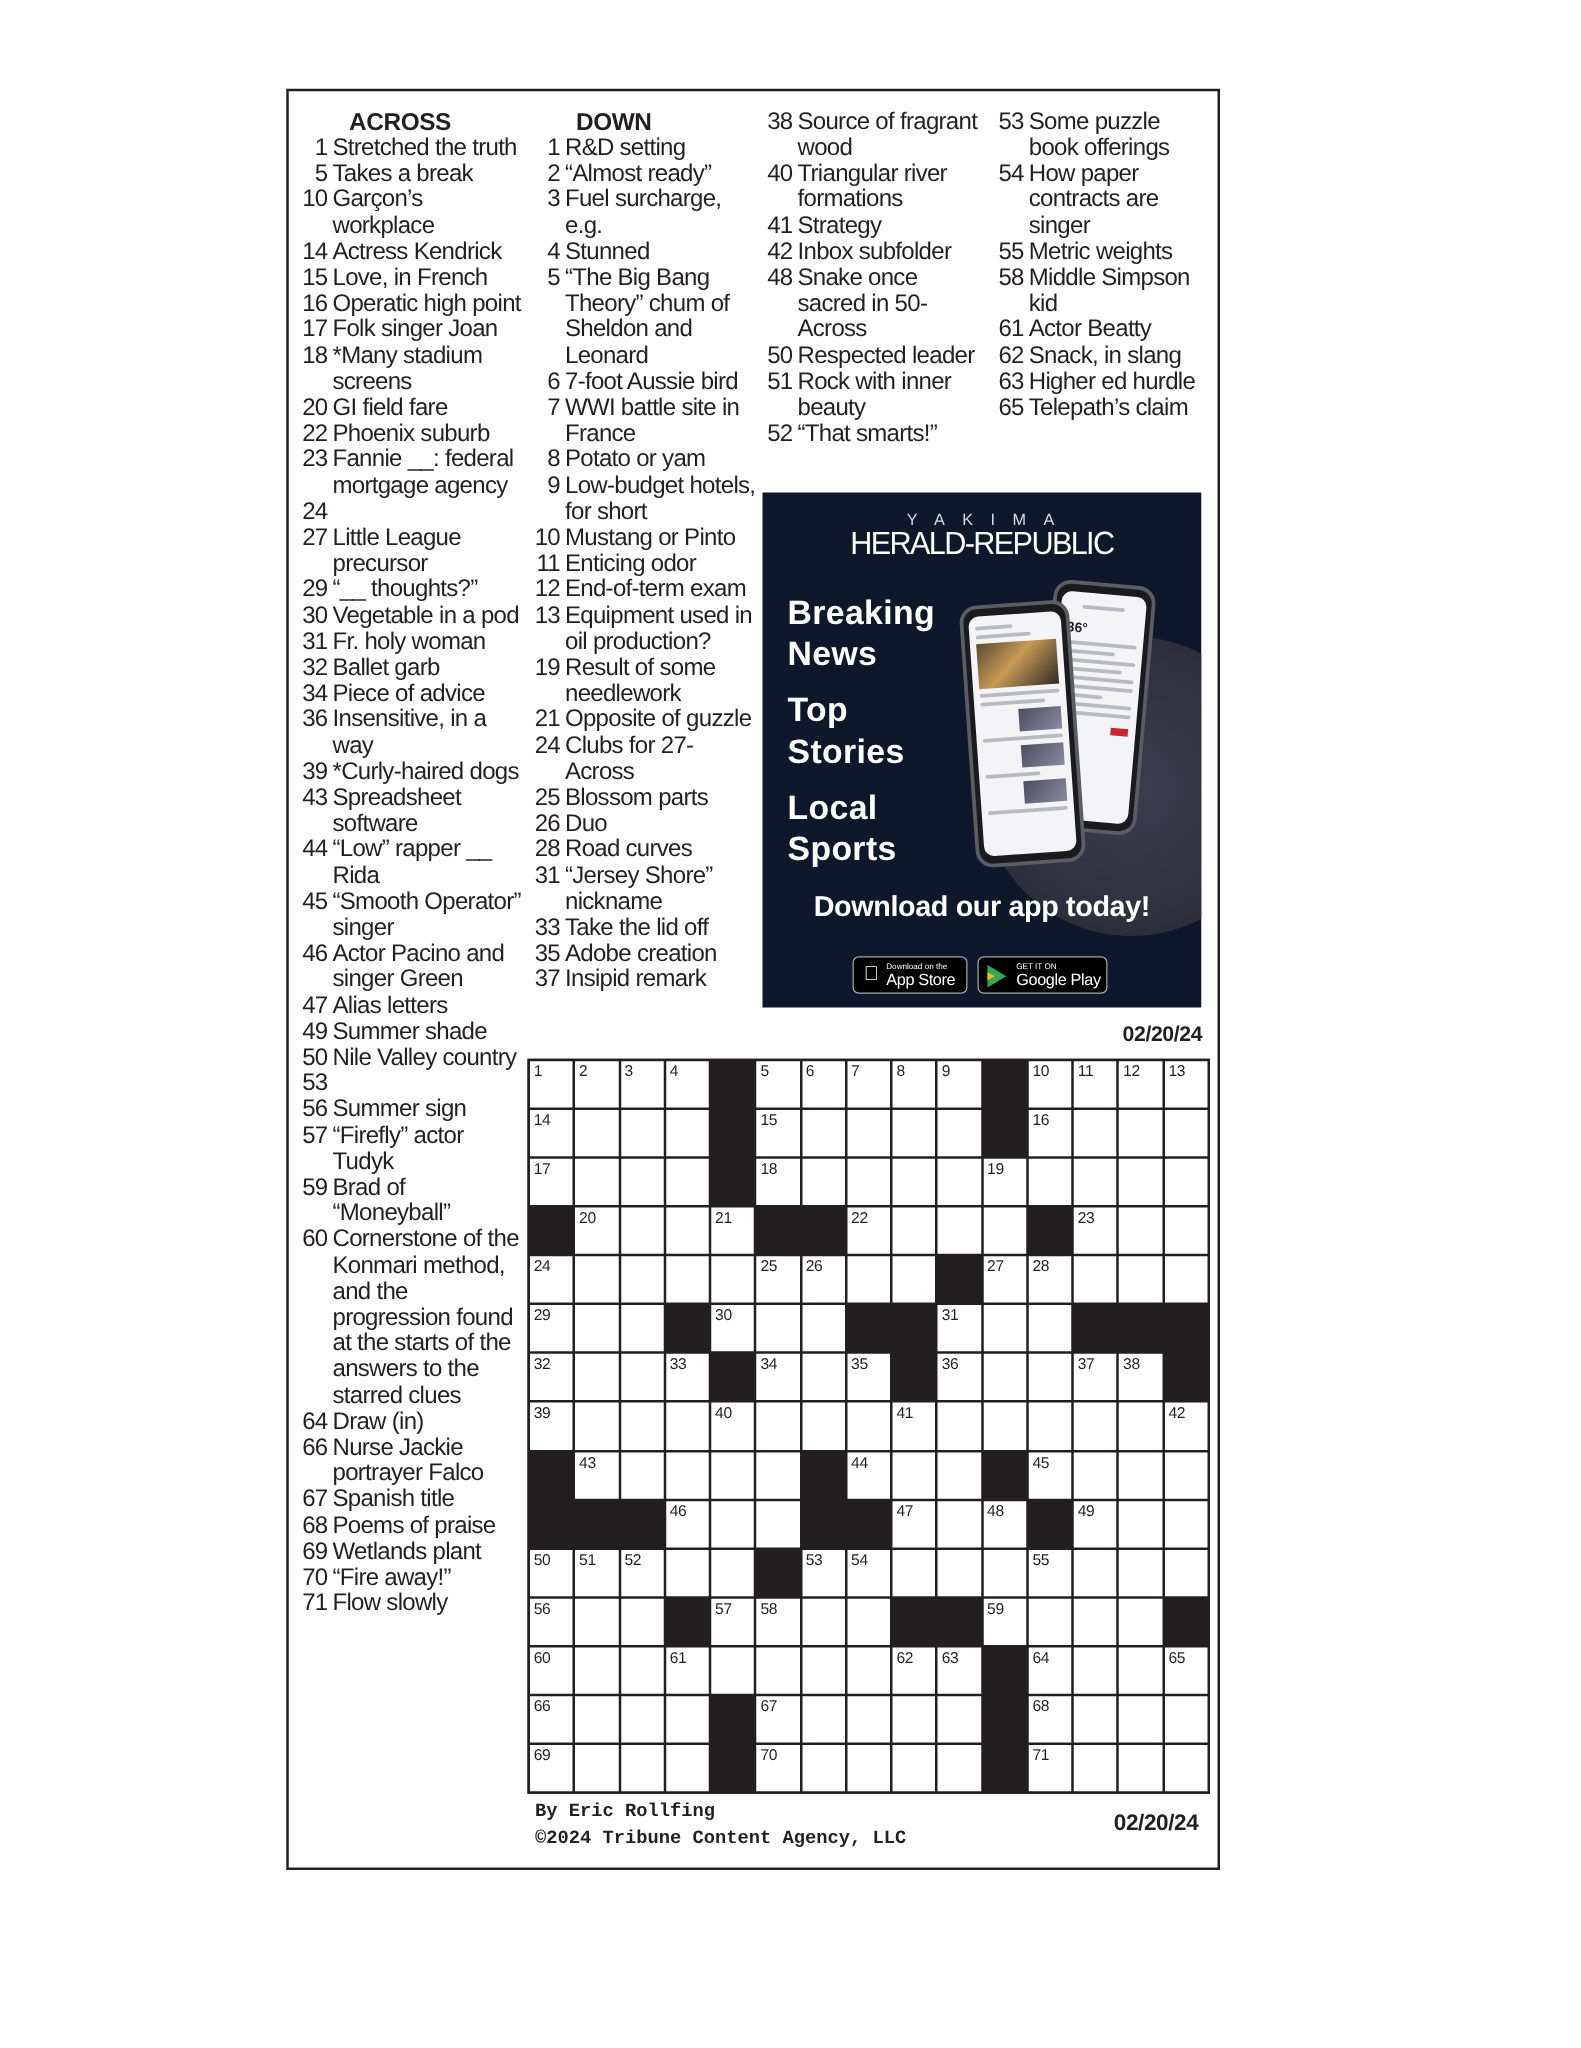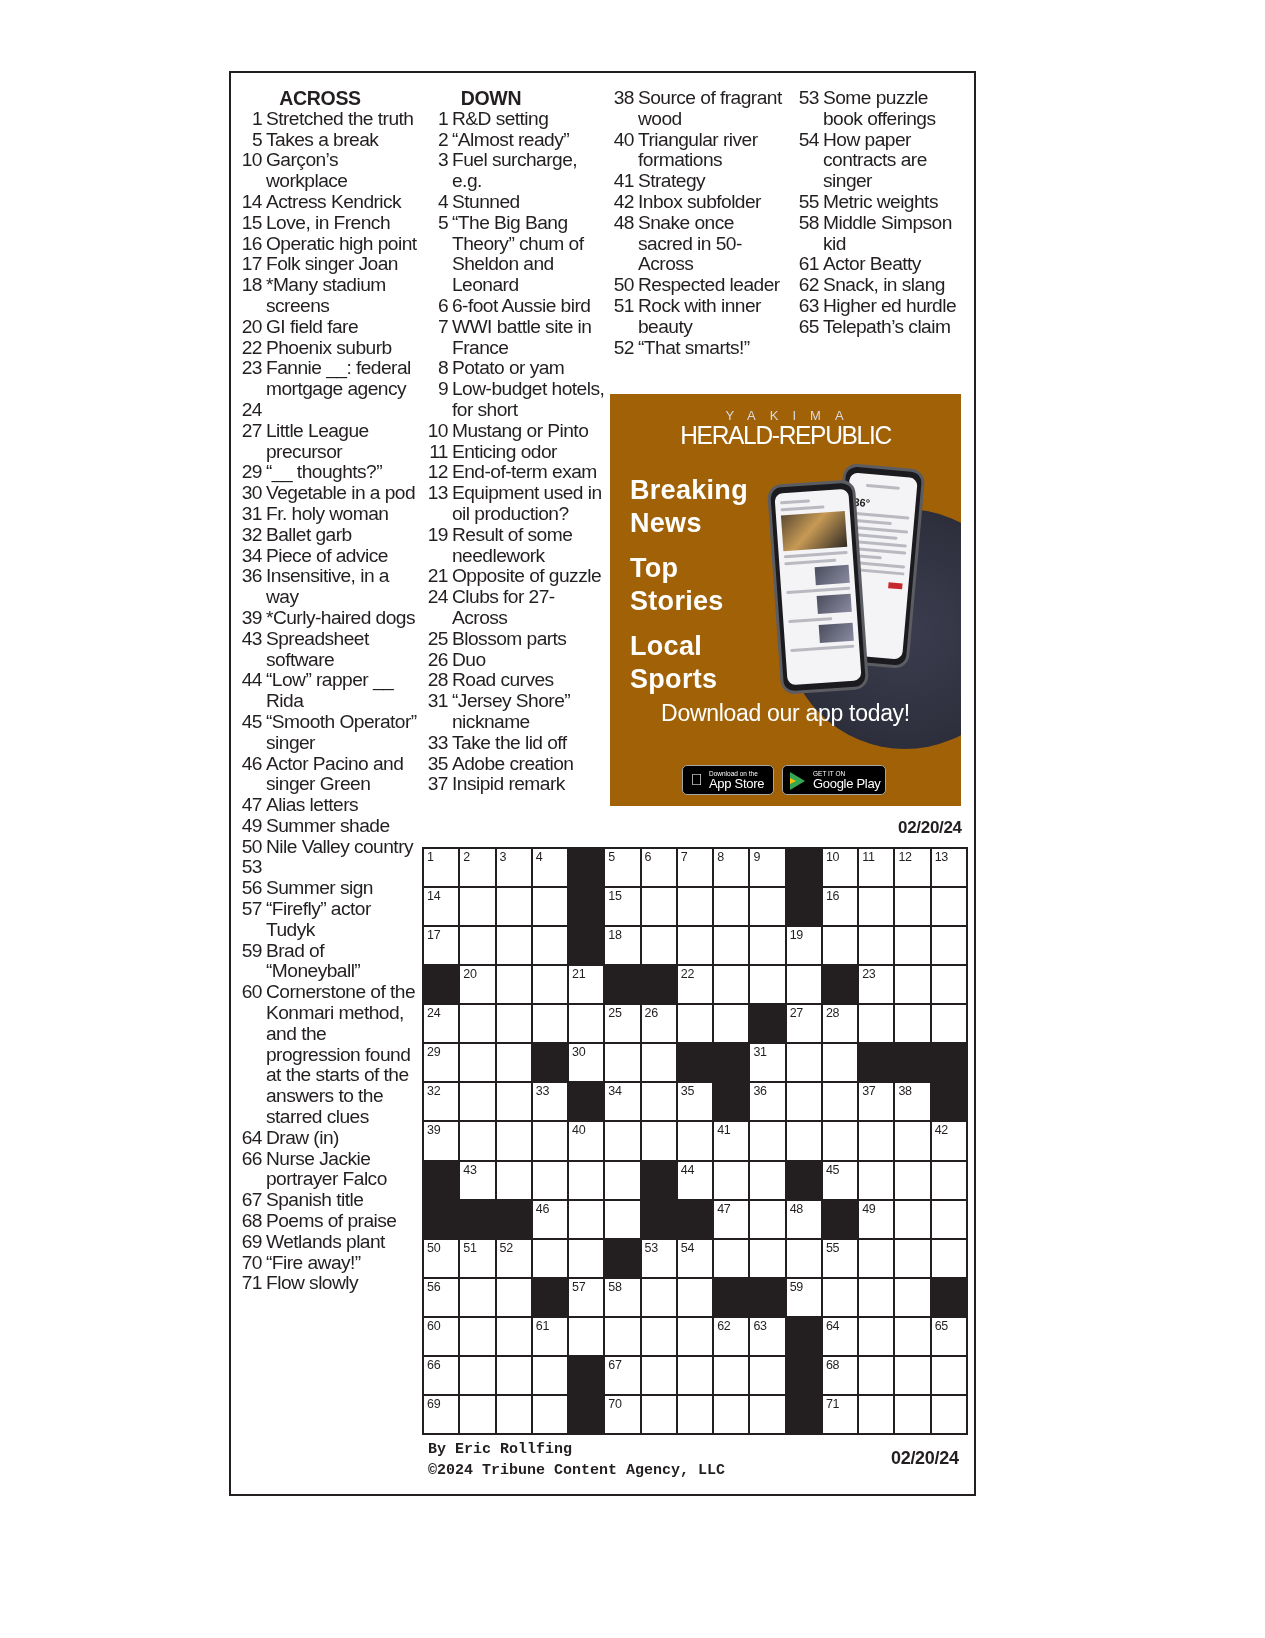--- a/index.html
+++ b/index.html
@@ -15,27 +15,27 @@
   .col-d3     { left: 797px; top: 88px; width: 175px; }
 
   .col-head { display: block; text-align: center; font-weight: bold; font-size: 19.5px; letter-spacing: -0.3px; padding-right: 18px; }
   .col-down .col-head { padding-right: 50px; }
 
   .clue { display: flex; }
   .clue .num { width: 26px; flex: 0 0 26px; text-align: right; padding-right: 4px; }
   .clue .txt { flex: 1; }
 
   
-  .ad { position: absolute; left: 610px; top: 394px; width: 351px; height: 412px; background: #a16207; overflow: hidden; }
+  .ad { position: absolute; left: 610px; top: 394px; width: 351px; height: 412px; background: #0f172a; overflow: hidden; }
   .ad-glow { position: absolute; left: 175px; top: 115px; width: 240px; height: 240px; border-radius: 50%; background: radial-gradient(circle, #3b3c4e 0%, #30313f 60%, #25252f 100%); }
   .ad-kicker { position: absolute; top: 14px; left: 0; width: 100%; text-align: center; color: #d9d9de; font-size: 13px; letter-spacing: 14px; padding-left: 12px; }
   .ad-brand { position: absolute; top: 28px; left: 0; width: 100%; text-align: center; color: #ffffff; font-size: 24.5px; letter-spacing: -1.3px; font-weight: normal; transform: scaleY(1.05); }
   .ad-feature { position: absolute; left: 20px; color: #ffffff; font-size: 27px; font-weight: bold; line-height: 33px; letter-spacing: 0.3px; }
   .ad-f1 { top: 80px; } .ad-f2 { top: 158px; } .ad-f3 { top: 236px; }
-  .ad-cta { position: absolute; top: 306px; left: 0; width: 100%; text-align: center; color: #ffffff; font-size: 23px; font-weight: normal; letter-spacing: -0.3px; }
+  .ad-cta { position: absolute; top: 318px; left: 0; width: 100%; text-align: center; color: #ffffff; font-size: 23px; font-weight: bold; letter-spacing: -0.3px; }
 
   .phone { position: absolute; border-radius: 14px; background: #1b1b1f; border: 3px solid #5c5c63; }
   .phone-back { left: 225px; top: 72px; width: 82px; height: 200px; transform: rotate(5deg); }
   .phone-front { left: 164px; top: 88px; width: 88px; height: 210px; transform: rotate(-4deg); }
   .screen { position: absolute; left: 4px; top: 6px; right: 4px; bottom: 6px; background: #f4f4f6; border-radius: 8px; overflow: hidden; }
   .screen .bar { height: 3px; margin: 4px 5px; background: #b9b9c1; border-radius: 2px; }
   .screen .img { margin: 4px 5px; height: 36px; background: linear-gradient(135deg, #5b4a32, #c79a55 45%, #2f2a24); }
   .screen .img.small { height: 18px; width: 34px; margin-left: auto; background: linear-gradient(135deg, #4b4e5e, #8a8aa0); }
   .screen .temp { font-size: 11px; font-weight: bold; color: #222; margin: 10px 6px 2px; }
   .screen .red { width: 14px; height: 6px; background: #c8282d; margin: 8px 6px 0 auto; }
@@ -246,21 +246,21 @@
       <div class="clue">
         <span class="num">4</span>
         <span class="txt">Stunned</span>
       </div>
       <div class="clue">
         <span class="num">5</span>
         <span class="txt">“The Big Bang Theory” chum of Sheldon and Leonard</span>
       </div>
       <div class="clue">
         <span class="num">6</span>
-        <span class="txt">6-foot Aussie bird</span>
+        <span class="txt">7-foot Aussie bird</span>
       </div>
       <div class="clue">
         <span class="num">7</span>
         <span class="txt">WWI battle site in France</span>
       </div>
       <div class="clue">
         <span class="num">8</span>
         <span class="txt">Potato or yam</span>
       </div>
       <div class="clue">

